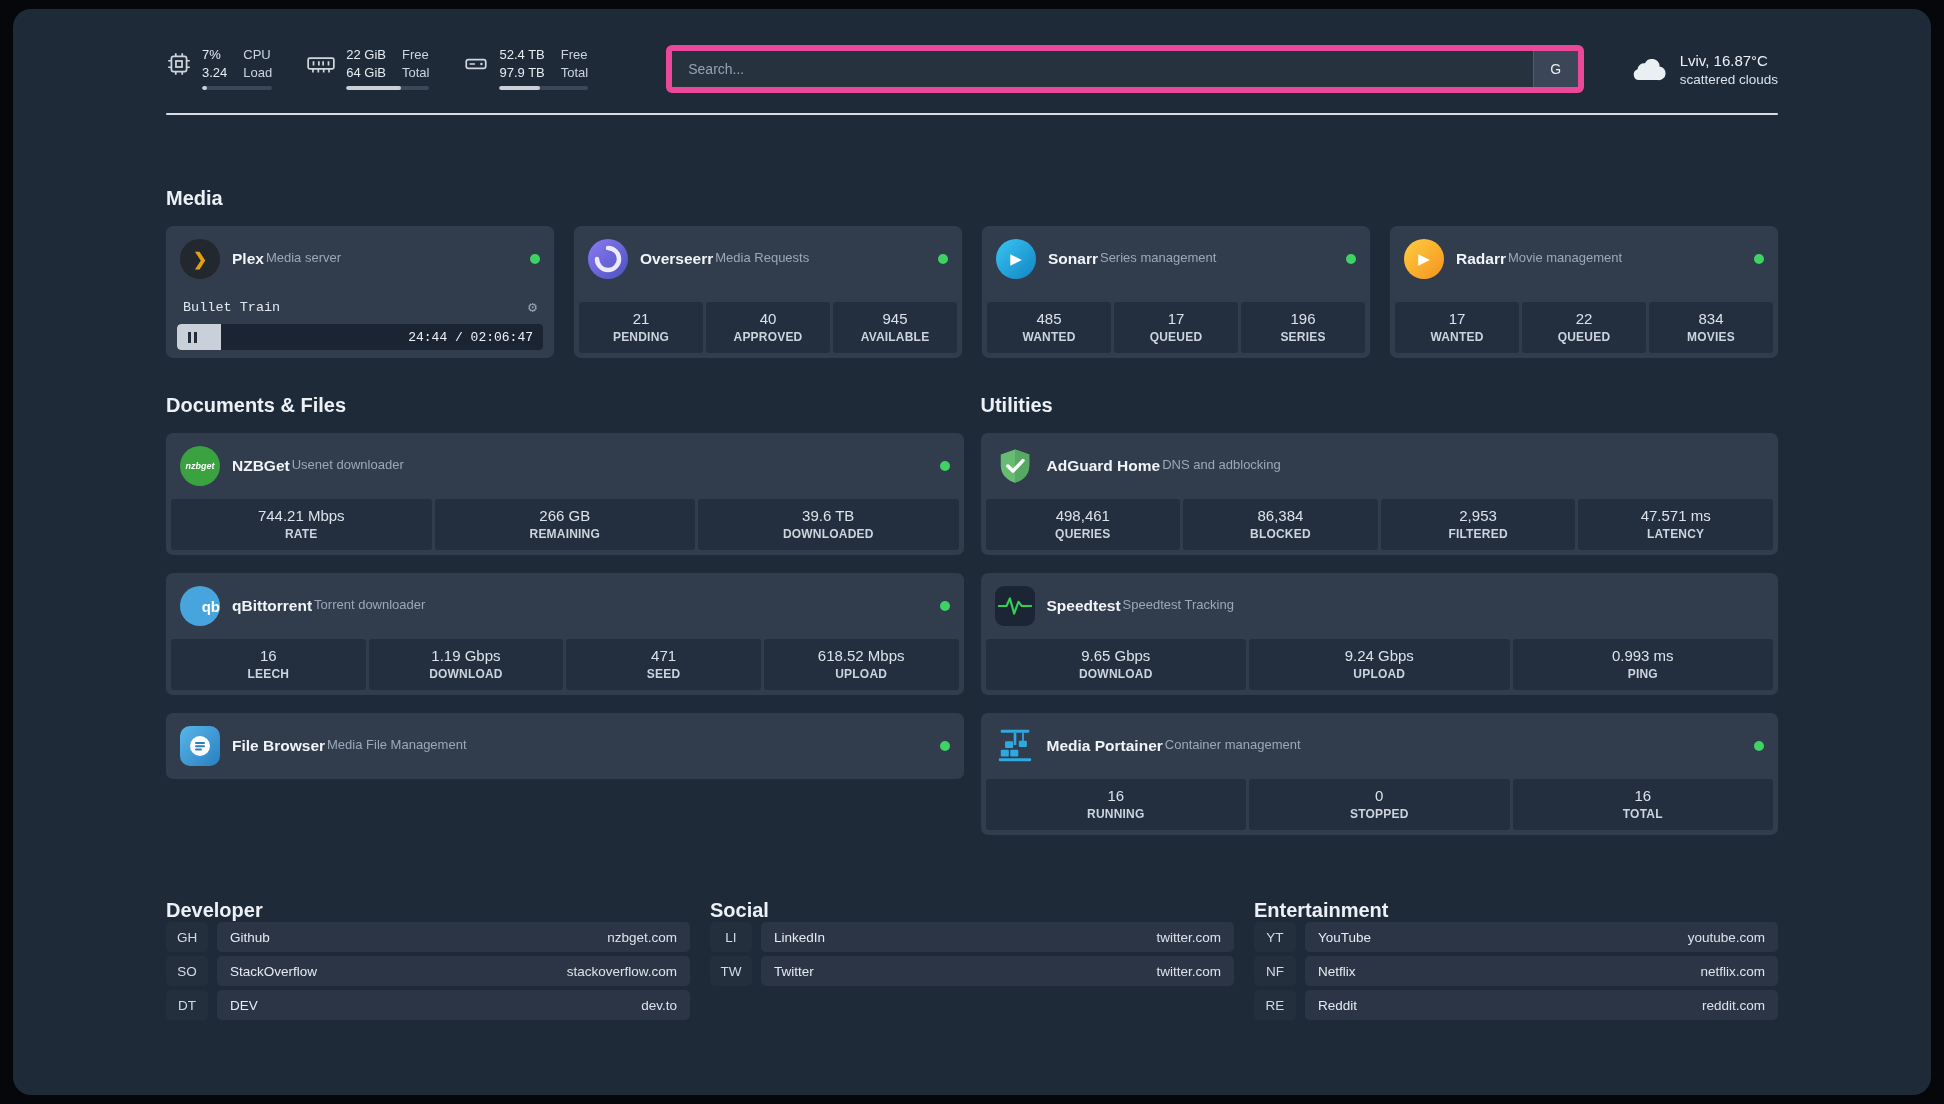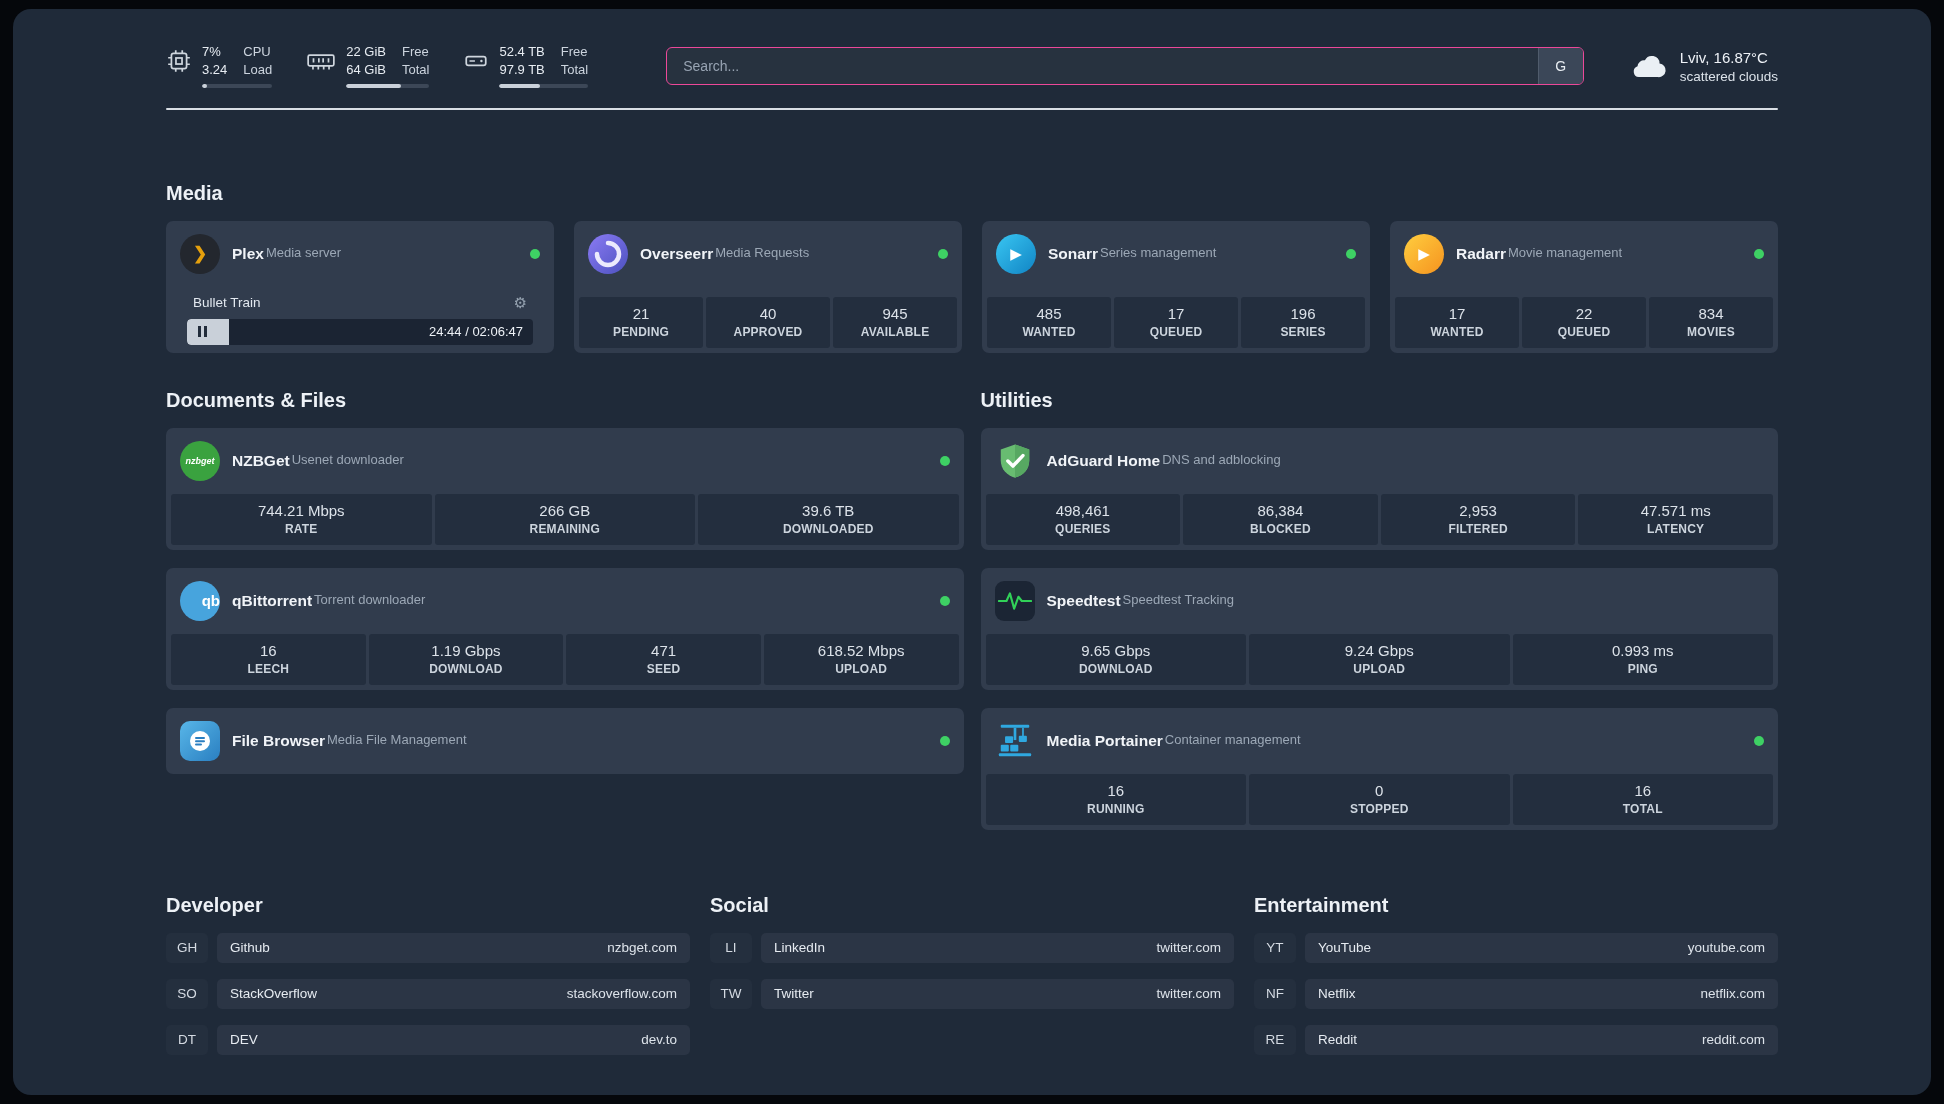--- a/index.html
+++ b/index.html
@@ -11,21 +11,21 @@
   .topbar{display:flex;align-items:center;margin-top:36px;}
   .sys{display:flex;align-items:flex-start;gap:10px;margin-right:34px;}
   .sys-icon{margin-top:3px;flex:0 0 auto;}
   .sys-body{display:flex;flex-direction:column;}
   .sys-rows{display:flex;gap:16px;}
   .sys-col{display:flex;flex-direction:column;gap:3px;font-size:13px;line-height:1.15;}
   .sys-col.vals{color:#e7ecf2;}
   .sys-col.labs{color:#ccd4de;}
   .sys-bar{margin-top:6px;height:4px;background:#3c4757;border-radius:2px;overflow:hidden;}
   .sys-fill{height:100%;background:#c9d0d9;border-radius:2px;width:0;}
-  .searchbox{flex:1;display:flex;align-items:stretch;height:36px;background:#27323f;border:1px solid #ec4899;border-radius:6px;margin:0 44px;overflow:hidden;}
+  .searchbox{flex:1;display:flex;align-items:stretch;height:36px;background:#27323f;border:6px solid #ec4899;border-radius:6px;margin:0 44px;overflow:hidden;}
   .searchbox input{flex:1;background:transparent;border:none;outline:none;color:#dfe5ec;font-size:14px;padding:0 16px;font-family:inherit;}
   .searchbox input::placeholder{color:#97a3b2;}
   .g-btn{width:44px;display:flex;align-items:center;justify-content:center;background:#3b4758;border-left:1px solid #505c6c;color:#e8edf2;font-size:14px;cursor:pointer;}
   .weather{display:flex;align-items:center;gap:12px;}
   .weather-text{display:flex;flex-direction:column;gap:3px;}
   .weather-line1{font-size:15px;color:#eef2f7;}
   .weather-line2{font-size:13.5px;color:#dbe2e9;}
   .divider{height:2px;background:#d9dee4;border-radius:1px;margin-top:20px;}
 
   
@@ -49,38 +49,38 @@
   .svc-icon.plex{background:#23272e;color:#e5a00d;font-size:17px;font-weight:700;}
   .svc-icon.sonarr{background:linear-gradient(135deg,#39c6f2,#1184c4);color:#fff;font-size:15px;}
   .svc-icon.radarr{background:linear-gradient(135deg,#ffce3f,#f5931f);color:#fff;font-size:15px;}
   .svc-icon.nzbget{background:#3aa23f;color:#fff;font-size:9px;font-weight:700;font-style:italic;}
   .svc-icon.qb{background:#47a4dd;color:#fff;font-size:15px;font-weight:700;justify-content:flex-end;}
   .svc-icon.fb{background:linear-gradient(135deg,#58b6e8,#2a7fc1);border-radius:10px;}
   .svc-icon.st{background:#1b2534;border-radius:9px;}
   .svc-icon.flat{background:transparent;border-radius:0;}
 
   
-  .player{padding:0 21px 8px;margin-top:auto;}
+  .player{padding:0 11px 8px;margin-top:auto;font-family:Liberation Mono, monospace;}
   .player-row1{display:flex;align-items:center;font-size:13.5px;color:#e2e8ef;padding:0 6px 7px;}
   .gear{margin-left:auto;color:#93a0ae;font-size:15px;cursor:pointer;}
   .player-bar{position:relative;height:26px;background:#1b2433;border-radius:4px;overflow:hidden;display:flex;align-items:center;}
   .player-fill{position:absolute;left:0;top:0;bottom:0;background:#c9d0d9;border-radius:4px 0 0 4px;width:0;}
   .pause{position:relative;display:flex;gap:3px;margin-left:11px;}
   .pause span{width:3px;height:11px;background:#222c3b;}
   .player-time{margin-left:auto;position:relative;font-size:13px;color:#eef2f7;padding-right:10px;}
 
   
   .mid{display:grid;grid-template-columns:1fr 1fr;gap:17px;margin-top:36px;align-items:start;}
   .col .section-title{margin-bottom:16px;}
   .col .card{margin-bottom:18px;}
   .col .card:last-child{margin-bottom:0;}
 
   
   .bottom{display:grid;grid-template-columns:repeat(3,1fr);gap:20px;margin-top:64px;}
-  .links{display:flex;flex-direction:column;gap:16px;margin-top:16px;}
+  .links{display:flex;flex-direction:column;gap:4px;}
   .link-row{display:flex;align-items:stretch;gap:9px;height:30px;cursor:pointer;}
   .abbr{width:42px;display:flex;align-items:center;justify-content:center;background:#242f3e;border-radius:5px;font-size:13.5px;color:#d4dae2;}
   .link-bar{flex:1;display:flex;align-items:center;background:#2b3545;border-radius:5px;padding:0 13px;}
   .link-name{font-size:13.5px;color:#e6ebf1;}
   .link-url{margin-left:auto;font-size:13.5px;color:#dde3ea;}
 </style>
 </head>
 <body>
 
 <div class="page">

